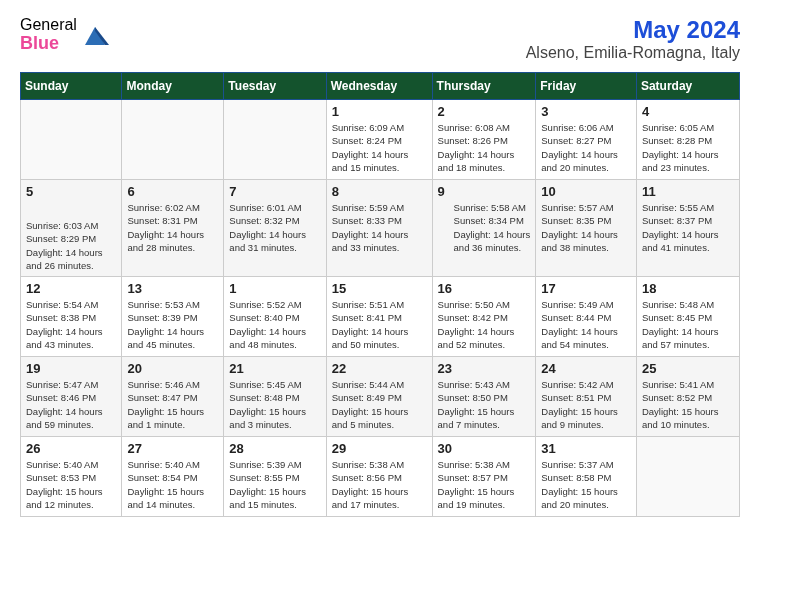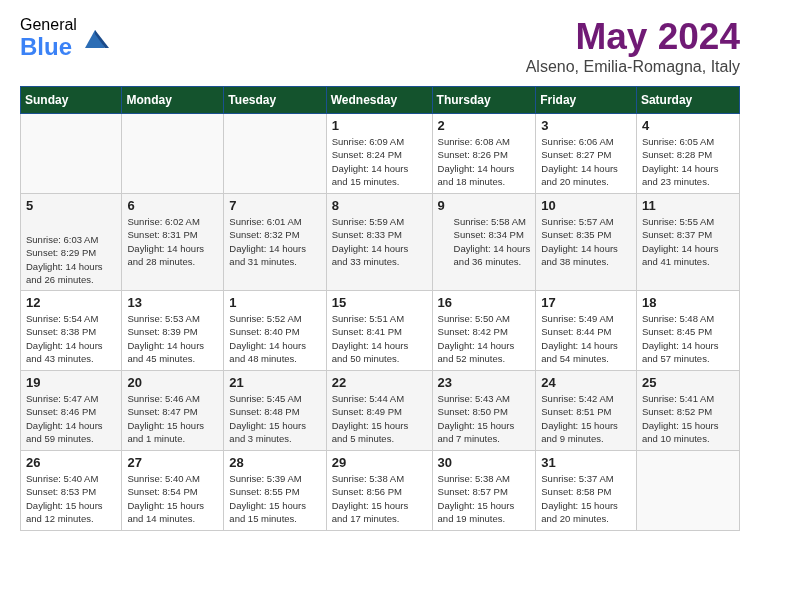--- a/index.html
+++ b/index.html
@@ -22,36 +22,36 @@
     .logo {
       display: flex;
       align-items: center;
     }
     .logo-text {
       display: flex;
       flex-direction: column;
       line-height: 1.1;
     }
     .logo-blue {
-      font-size: 24px;
+      font-size: 18px;
       font-weight: bold;
-      color: #3b82f6;
+      color: #ec4899;
     }
     .logo-icon {
       width: 28px;
       height: 28px;
       margin-left: 4px;
     }
     .title-block {
       text-align: right;
     }
     .month-title {
-      font-size: 37px;
+      font-size: 24px;
       font-weight: bold;
-      color: #701a75;
+      color: #1d4ed8;
     }
     .location {
       font-size: 16px;
       color: #444;
     }
     table {
       width: 100%;
       border-collapse: collapse;
     }
     thead th {

